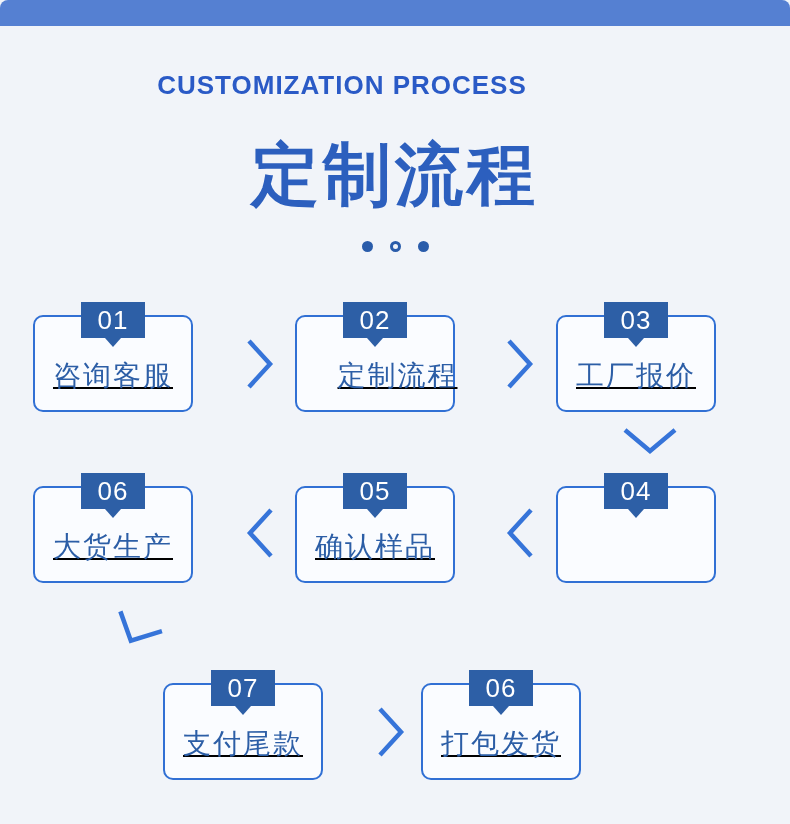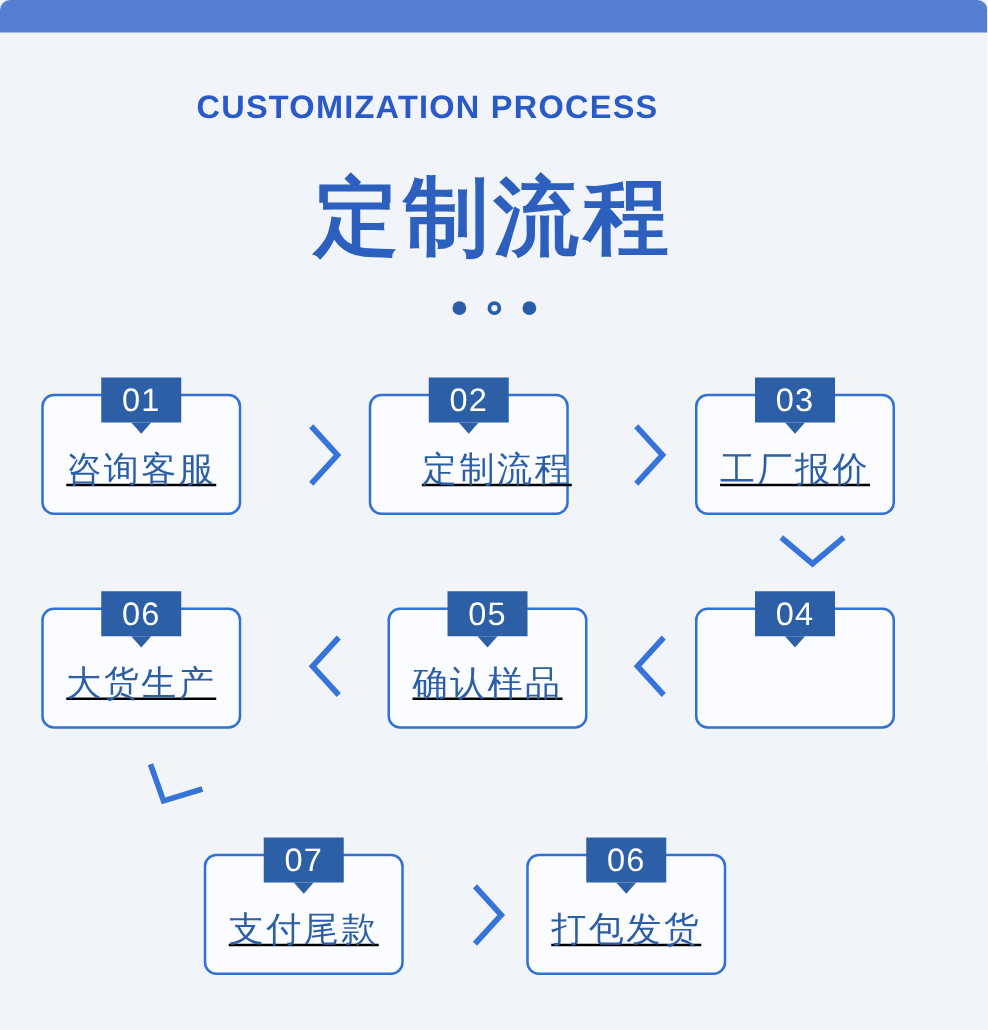--- a/index.html
+++ b/index.html
@@ -109,21 +109,21 @@
     position: absolute;
     stroke: var(--chevron, #3674d9);
     stroke-width: 4.5;
     fill: none;
   }
   
   #card-01 { left: 33px;  top: 315px; }
   #card-02 { left: 295px; top: 315px; padding-left: 45px; }
   #card-03 { left: 556px; top: 315px; align-items: center; }
   #card-04 { left: 556px; top: 486px; }
-  #card-05 { left: 310px; top: 486px; }
+  #card-05 { left: 295px; top: 486px; }
   #card-06 { left: 33px;  top: 486px; }
   #card-07 { left: 163px; top: 683px; }
   #card-08 { left: 421px; top: 683px; }
   
   #chev-r1a  { left: 246px; top: 338px; }
   #chev-r1b  { left: 506px; top: 338px; }
   #chev-down { left: 622px; top: 427px; }
   #chev-l2a  { left: 506px; top: 507px; }
   #chev-l2b  { left: 246px; top: 507px; }
   #chev-tilt { left: 110px; top: 616px; transform: rotate(28deg); }

